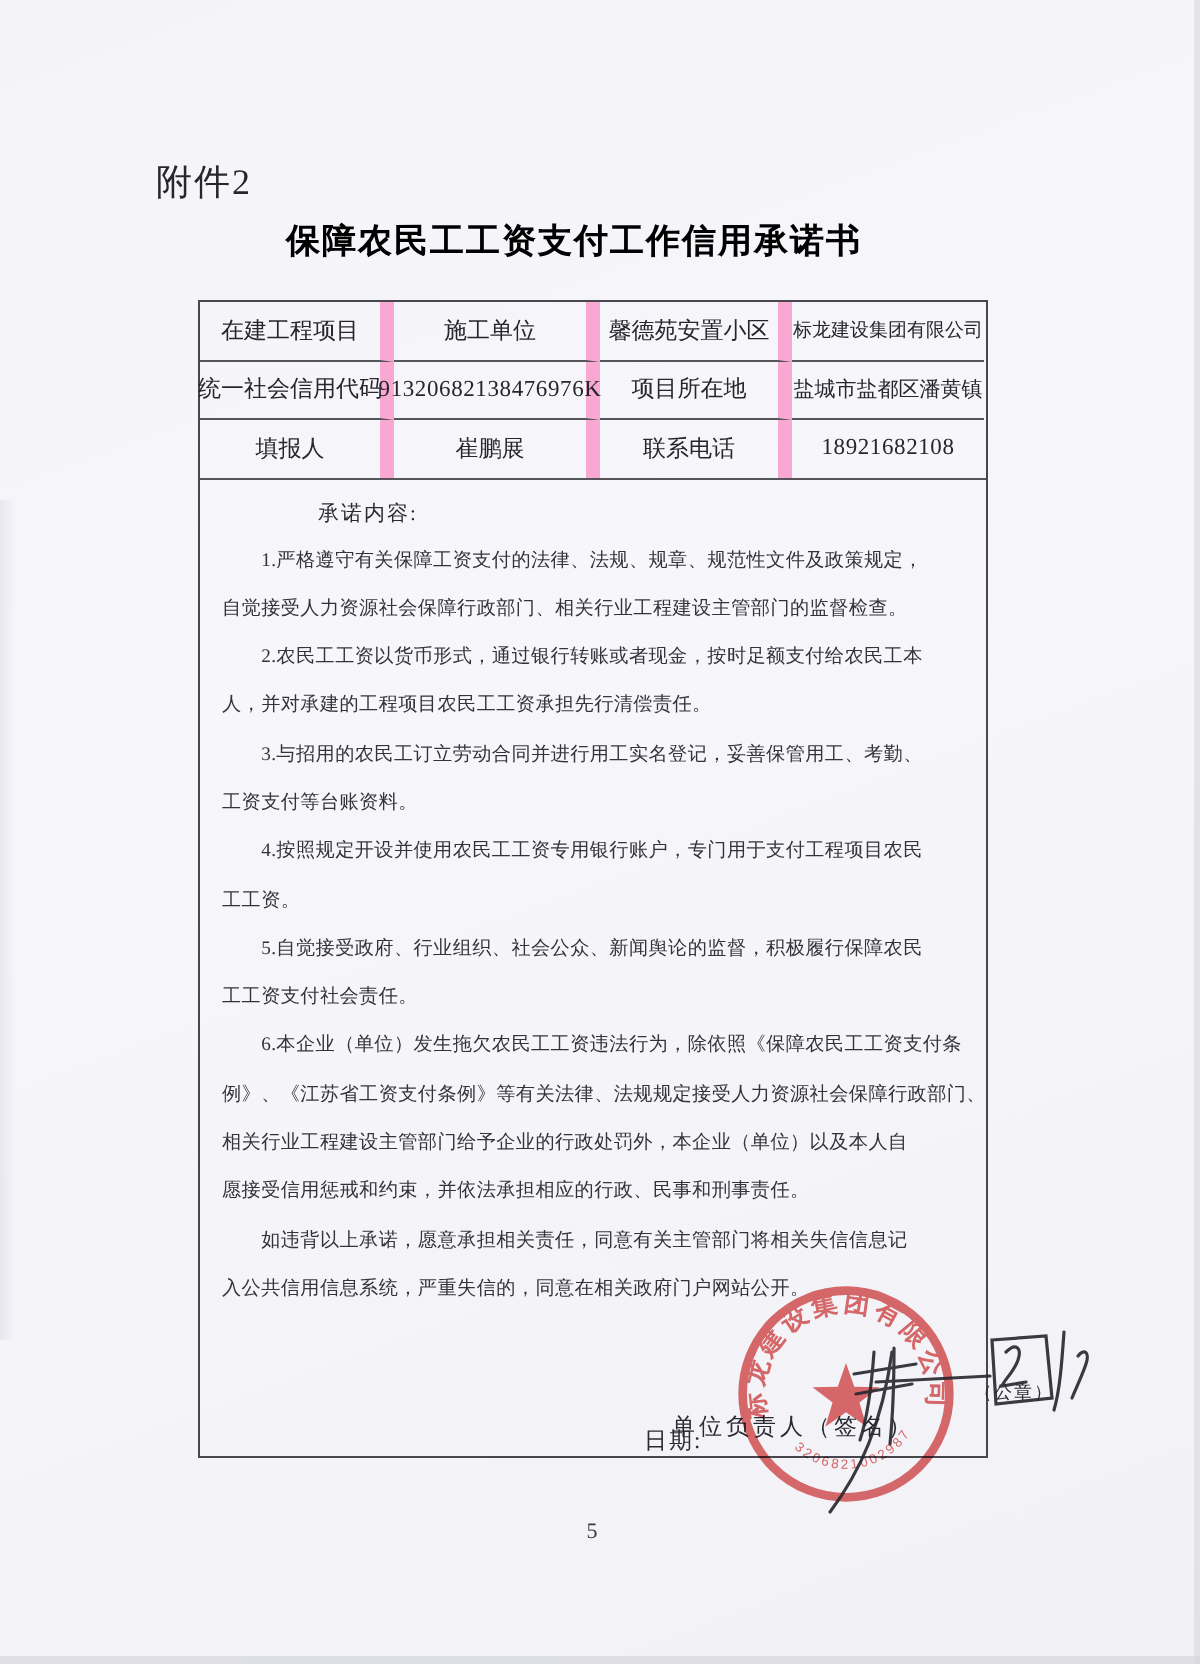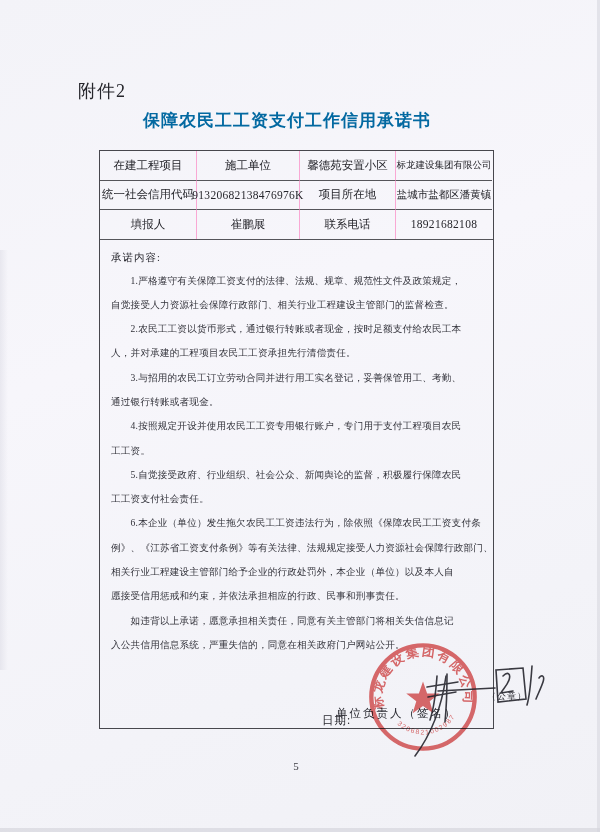--- a/index.html
+++ b/index.html
@@ -8,35 +8,35 @@
     background:linear-gradient(160deg,#f3f3f8 0%,#f7f6fb 38%,#f3f3f8 75%,#f1f1f6 100%);
     font-family:"Liberation Serif","DejaVu Serif",serif;color:#2e2e35;
   }
   .edge-right{position:absolute;right:0;top:0;width:3px;height:832px;background:#dcdce3;opacity:.7;}
   .edge-bottom{position:absolute;left:0;bottom:0;width:600px;height:4px;background:#d6d6dd;opacity:.7;}
   .smudge{position:absolute;left:0;top:250px;width:8px;height:420px;
     background:linear-gradient(90deg,rgba(190,190,205,.25),rgba(190,190,205,0));}
   .attach{position:absolute;left:78px;top:79px;font-size:18px;letter-spacing:1px;color:#26262c;}
   .title{position:absolute;left:92px;top:109px;width:390px;text-align:center;
     font-family:"Liberation Sans","DejaVu Sans",sans-serif;font-weight:bold;
-    font-size:17px;letter-spacing:1px;color:#0369a1;}
+    font-size:17px;letter-spacing:1px;color:#000000;}
   .doc-box{position:absolute;left:99px;top:150px;width:395px;height:579px;
     border:1.5px solid #47474d;box-sizing:border-box;}
   .info-grid{display:grid;grid-template-columns:97px 103px 96px 96px;
     border-bottom:1px solid #55555a;}
   .cell{height:28.5px;display:flex;align-items:center;justify-content:center;
-    border-right:1px solid #f9a8d4;border-bottom:1px solid #55555a;
+    border-right:7px solid #f9a8d4;border-bottom:1px solid #55555a;
     font-size:11.5px;color:#26262c;white-space:nowrap;overflow:visible;}
   .cell:nth-child(4n){border-right:none;}
   .cell.last-row{border-bottom:none;}
   .v-small{font-size:9.5px;letter-spacing:0;}
   .v-mid{font-size:10.5px;}
   .num{font-size:11.5px;letter-spacing:.3px;}
   .content{padding:7px 11px 0 11px;}
-  .c-heading{font-size:10.5px;height:22px;line-height:22px;letter-spacing:1px;color:#2a2a31;white-space:pre;}
+  .c-heading{font-size:10.5px;height:22px;line-height:22px;letter-spacing:1px;color:#2a2a31;white-space:pre;margin-left:48px;}
   .c-lines div{height:24.3px;line-height:24.3px;font-size:9.6px;letter-spacing:.2px;
     white-space:pre;color:#33333b;}
   .sig-label{position:absolute;left:336px;top:690px;font-size:11.5px;letter-spacing:2px;color:#2a2a31;margin-top:16px;}
   .seal-label{position:absolute;left:447px;top:690px;font-size:9px;letter-spacing:1px;color:#2a2a31;padding-left:40px;}
   .date-label{position:absolute;left:322px;top:713px;font-size:11.5px;letter-spacing:1px;color:#2a2a31;}
   .stamp{position:absolute;left:361px;top:635px;width:124px;height:124px;
     opacity:.82;mix-blend-mode:multiply;}
   .signature{position:absolute;left:410px;top:630px;width:160px;height:135px;}
   .page-num{position:absolute;left:0;top:760px;width:592px;text-align:center;
     font-size:11px;color:#3a3a40;}
@@ -70,21 +70,21 @@
   </div>
 
   <div class="content">
     <div class="c-heading">承诺内容:</div>
     <div class="c-lines">
         <div>　　1.严格遵守有关保障工资支付的法律、法规、规章、规范性文件及政策规定，</div>
         <div>自觉接受人力资源社会保障行政部门、相关行业工程建设主管部门的监督检查。</div>
         <div>　　2.农民工工资以货币形式，通过银行转账或者现金，按时足额支付给农民工本</div>
         <div>人，并对承建的工程项目农民工工资承担先行清偿责任。</div>
         <div>　　3.与招用的农民工订立劳动合同并进行用工实名登记，妥善保管用工、考勤、</div>
-        <div>通过银行转账或者现金。</div>
+        <div>工资支付等台账资料。</div>
         <div>　　4.按照规定开设并使用农民工工资专用银行账户，专门用于支付工程项目农民</div>
         <div>工工资。</div>
         <div>　　5.自觉接受政府、行业组织、社会公众、新闻舆论的监督，积极履行保障农民</div>
         <div>工工资支付社会责任。</div>
         <div>　　6.本企业（单位）发生拖欠农民工工资违法行为，除依照《保障农民工工资支付条</div>
         <div>例》、《江苏省工资支付条例》等有关法律、法规规定接受人力资源社会保障行政部门、</div>
         <div>相关行业工程建设主管部门给予企业的行政处罚外，本企业（单位）以及本人自</div>
         <div>愿接受信用惩戒和约束，并依法承担相应的行政、民事和刑事责任。</div>
         <div>　　如违背以上承诺，愿意承担相关责任，同意有关主管部门将相关失信信息记</div>
         <div>入公共信用信息系统，严重失信的，同意在相关政府门户网站公开。</div>

